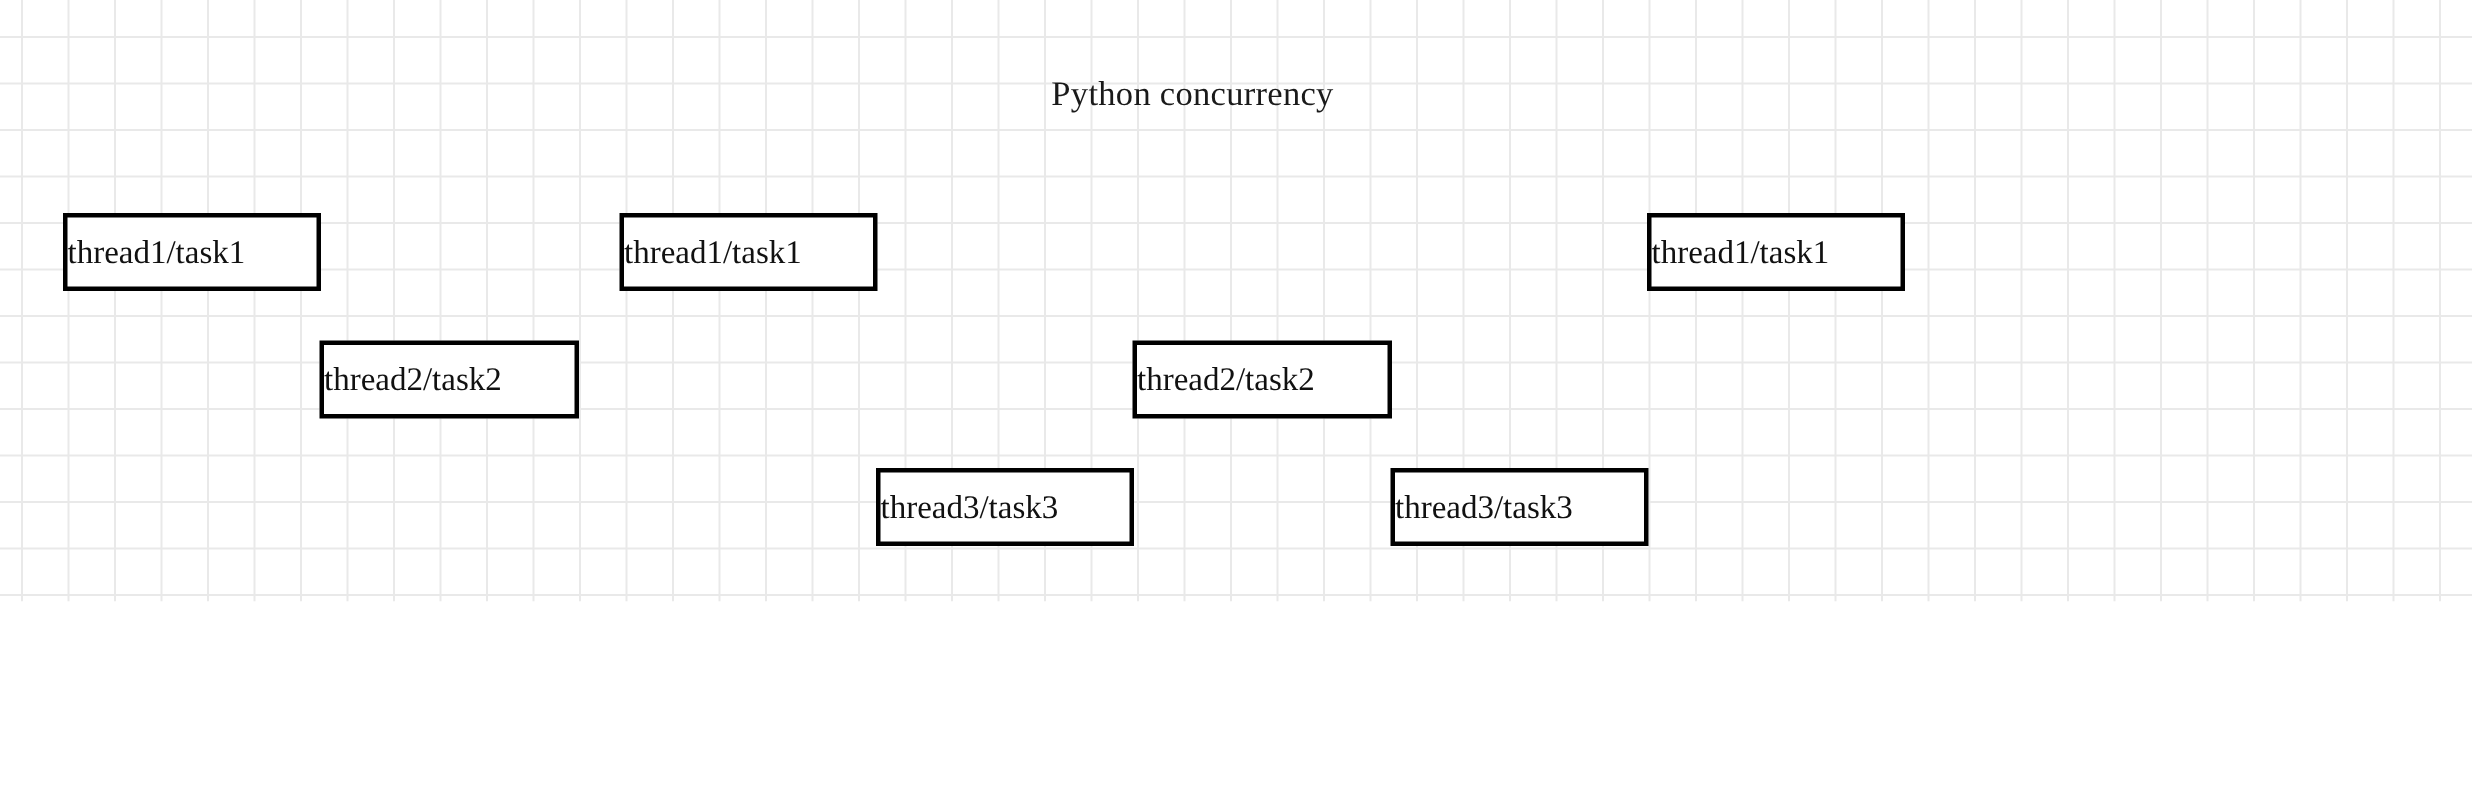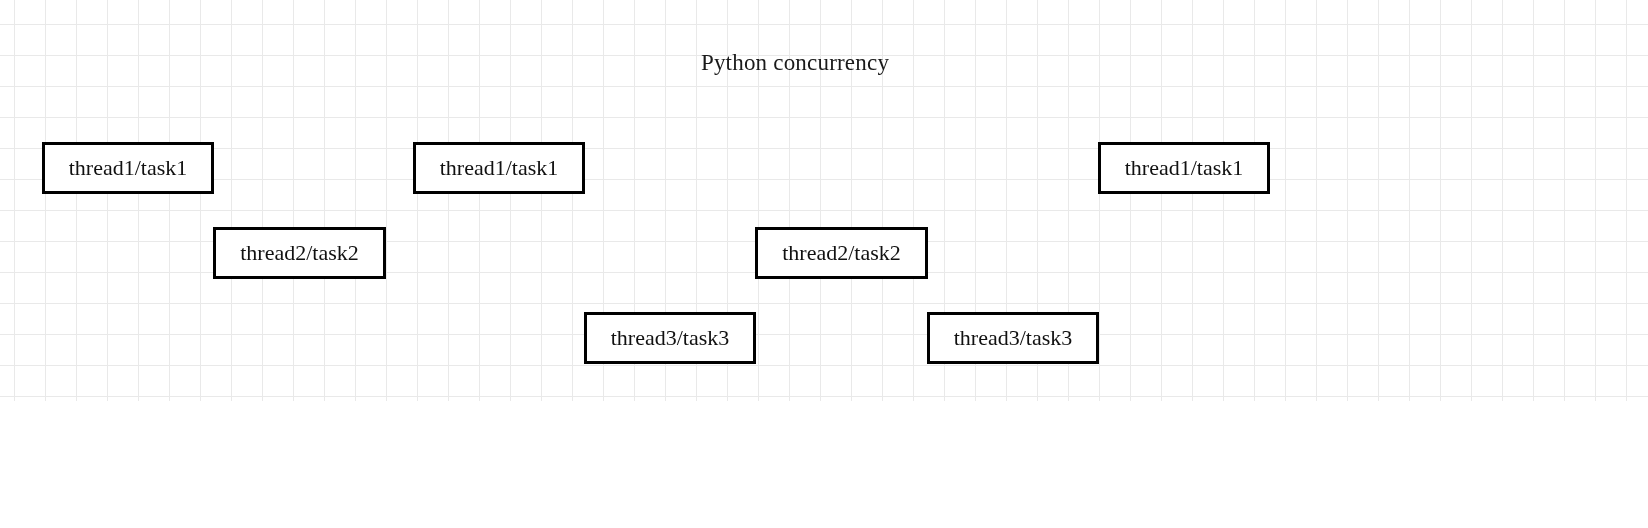--- a/index.html
+++ b/index.html
@@ -31,21 +31,20 @@
     letter-spacing: 0.2px;
     white-space: nowrap;
   }
   .task-box {
     position: absolute;
     box-sizing: border-box;
     background: #ffffff;
     border: 3px solid #000000;
     display: flex;
     align-items: center;
-    justify-content: center;
     font-size: 22px;
     color: #111111;
     line-height: 1;
     white-space: nowrap;
   }
   .timeline-axis {
     position: absolute;
     left: 44px;
     top: 413px;
     width: 1508px;

